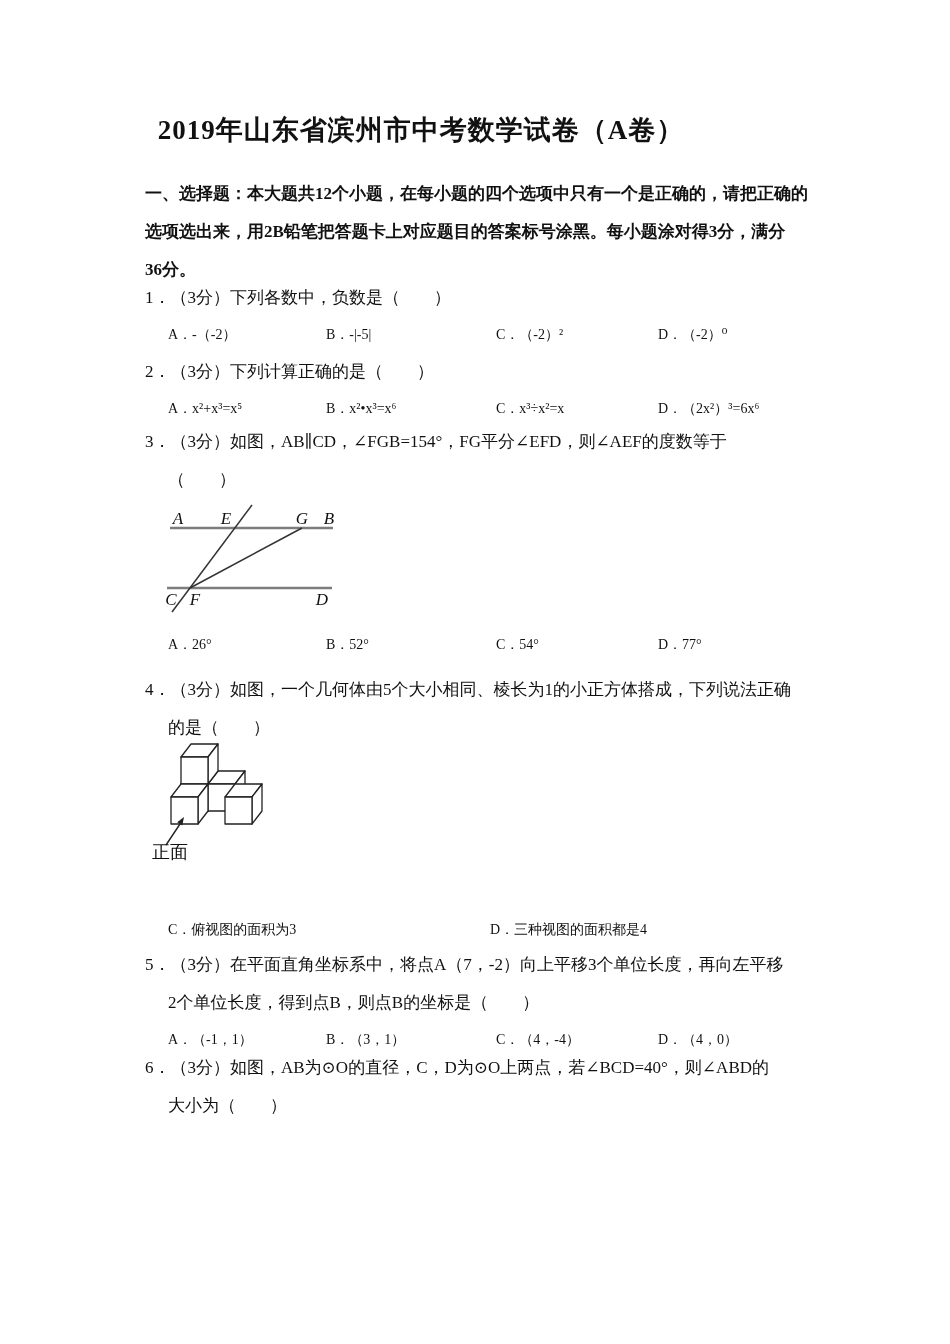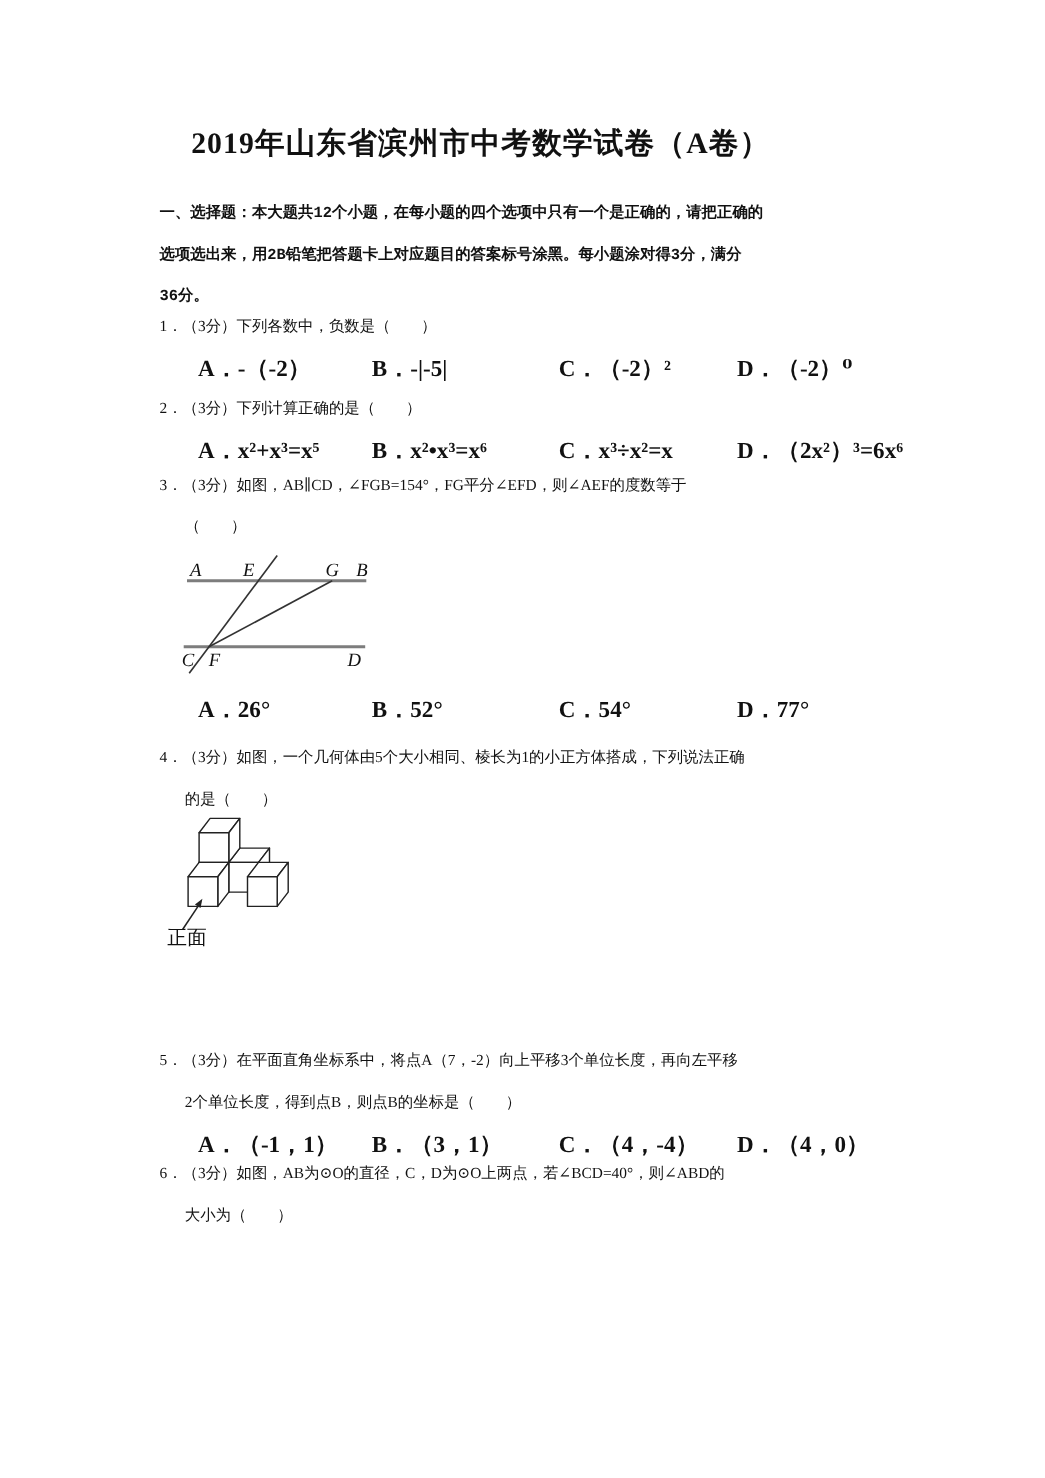--- a/index.html
+++ b/index.html
@@ -8,32 +8,31 @@
     width:950px;height:1344px;
     background:#ffffff;
     color:#111;
     font-family:"Liberation Serif","DejaVu Serif","DejaVu Sans",serif;
     overflow:hidden;
     margin:0 auto;
   }
   .title{
     position:absolute;top:112px;left:0;width:842px;
     text-align:center;font-size:27px;font-weight:bold;
-    letter-spacing:1px;white-space:pre;padding-left:16px;
+    letter-spacing:1px;white-space:pre;
   }
   .line{
     position:absolute;left:145px;width:720px;height:38px;line-height:38px;
-    font-size:14px;white-space:pre;
+    font-size:17px;white-space:pre;
   }
-  .bold{font-weight:bold;font-size:14px;font-family:Liberation Mono, monospace;}
+  .bold{font-weight:bold;font-size:17px;}
   .cont{padding-left:23px;}
   .row{
-    position:absolute;left:157px;width:780px;height:38px;line-height:38px;
-    font-size:21px;
-    font-weight:bold;
+    position:absolute;left:145px;width:780px;height:38px;line-height:38px;
+    font-size:14px;
   }
   .opt{position:absolute;white-space:pre;}
   .c1{left:23px}.c2{left:181px}.c3{left:351px}.c4{left:513px}
   .cb2{left:345px}
   .fig{position:absolute;}
   .fig3{left:150px;top:495px;}
   .fig4{left:146px;top:737px;}
   svg text.flabel{
     font-family:"Liberation Serif","DejaVu Serif",serif;
     font-style:italic;font-size:17px;fill:#111;
@@ -136,20 +135,24 @@
       <g>
         <line x1="20" y1="108" x2="34" y2="87" stroke="#222" stroke-width="1.4"></line>
         <polygon points="38,80 36.3,88.4 31.2,85.2" fill="#222"></polygon>
       </g>
       <text class="cjk" x="6" y="121">正面</text>
     </svg>
   </div>
 
   <div class="row" style="top:869px">
   </div>
+  <div class="row" style="top:911px">
+    <span class="opt c1">C．俯视图的面积为3</span>
+    <span class="opt cb2">D．三种视图的面积都是4</span>
+  </div>
 
   <div class="line" style="top:946px">5．（3分）在平面直角坐标系中，将点A（7，-2）向上平移3个单位长度，再向左平移</div>
   <div class="line cont" style="top:984px">2个单位长度，得到点B，则点B的坐标是（　　）</div>
   <div class="row" style="top:1021px">
     <span class="opt c1">A．（-1，1）</span>
     <span class="opt c2">B．（3，1）</span>
     <span class="opt c3">C．（4，-4）</span>
     <span class="opt c4">D．（4，0）</span>
   </div>
 

